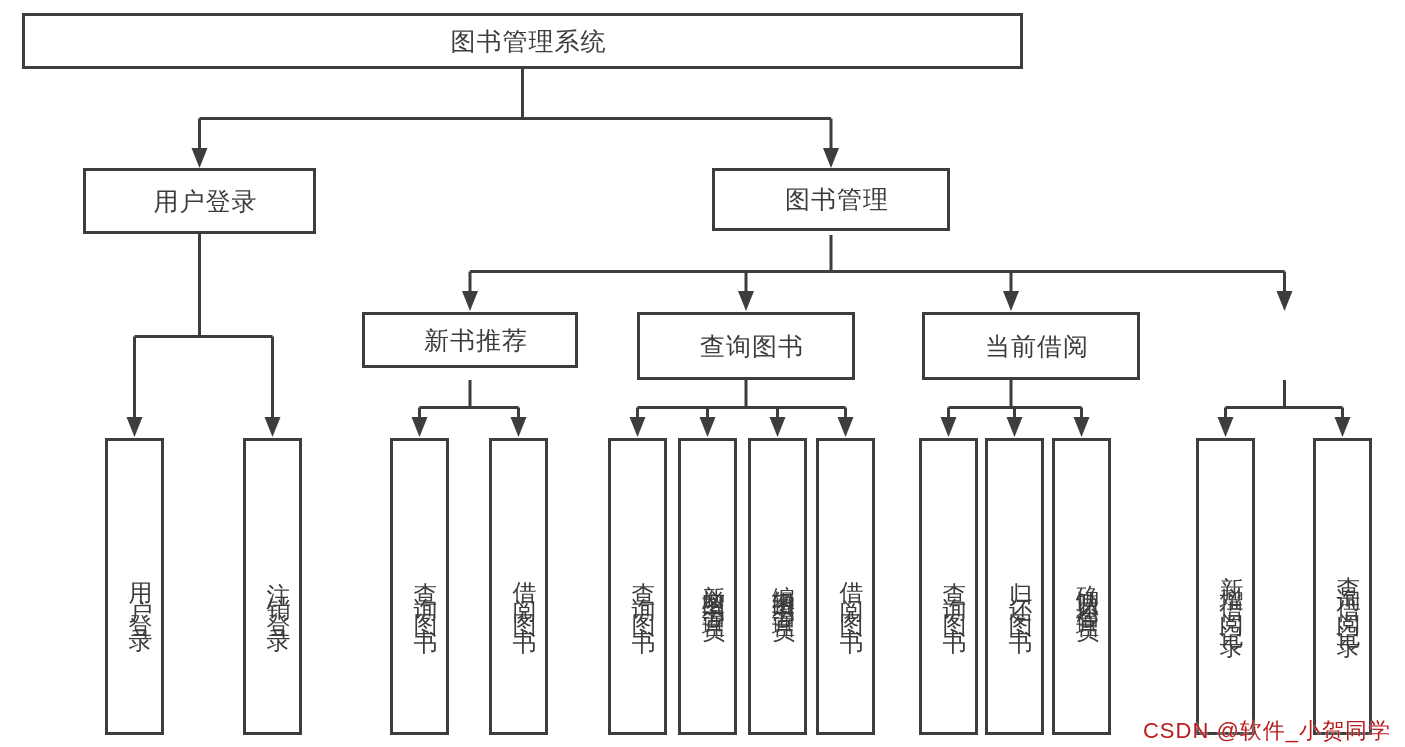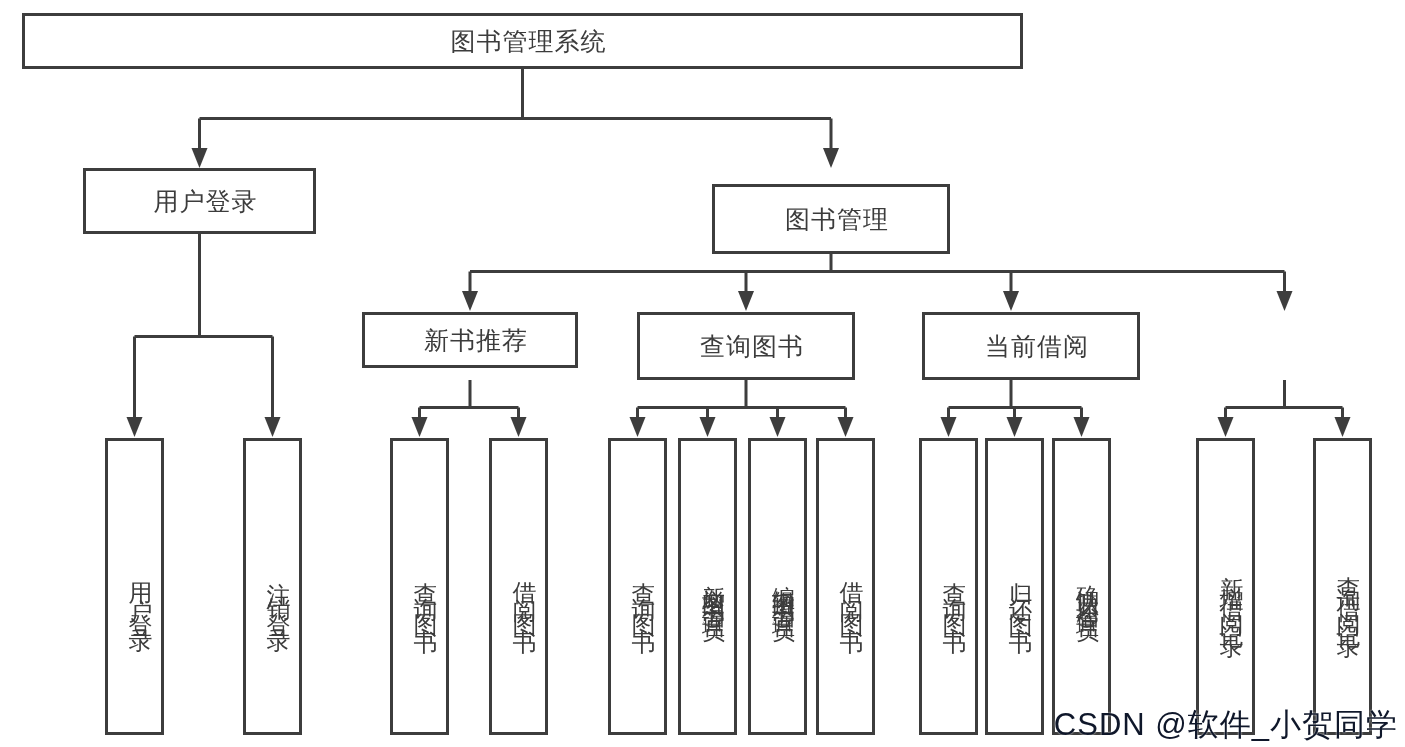--- a/index.html
+++ b/index.html
@@ -34,24 +34,24 @@
     writing-mode: vertical-rl;
     text-orientation: mixed;
     font-size: 24px;
     line-height: 1;
   }
   .ls4 { letter-spacing: 16px; text-indent: 16px; }
   .ls6 { letter-spacing: 12px; text-indent: 12px; }
   .ls9 { letter-spacing: 5px; font-size: 23px; text-indent: 5px; }
   .watermark {
     position: absolute;
-    right: 7px;
+    right: 14px;
     bottom: 1px;
-    font-size: 31px;
-    color: #0f172a;
+    font-size: 22px;
+    color: #b91c1c;
     letter-spacing: 1px;
     z-index: 5;
     text-shadow: 0 0 2px #ffffff;
     white-space: nowrap;
   }
   .cline { stroke: #3d3d3d; stroke-width: 3; fill: none; }
   .chead { fill: #3d3d3d; stroke: none; }
 </style>
 </head>
 <body>
@@ -90,21 +90,21 @@
     <polygon class="chead" points="1073.5,417 1089.5,417 1081.5,437"></polygon>
 
     <path class="cline" d="M1284.5 380 V407.5 M1225.5 407.5 H1342.5 M1225.5 407.5 V419 M1342.5 407.5 V419"></path>
     <polygon class="chead" points="1217.5,417 1233.5,417 1225.5,437"></polygon>
     <polygon class="chead" points="1334.5,417 1350.5,417 1342.5,437"></polygon>
   </svg>
 
   <div class="box h-label" style="left:22px; top:13px; width:1001px; height:56px;">图书管理系统</div>
 
   <div class="box h-label" style="left:83px; top:168px; width:233px; height:66px;">用户登录</div>
-  <div class="box h-label" style="left:712px; top:184px; width:238px; height:70px;">图书管理</div>
+  <div class="box h-label" style="left:712px; top:168px; width:238px; height:63px;">图书管理</div>
 
   <div class="box h-label" style="left:362px; top:312px; width:216px; height:56px;">新书推荐</div>
   <div class="box h-label" style="left:637px; top:312px; width:218px; height:68px;">查询图书</div>
   <div class="box h-label" style="left:902px; top:312px; width:218px; height:68px;margin-left:20px;">当前借阅</div>
 
   <div class="box leaf ls4" style="left:105px; top:438px; width:59px; height:297px;">用户登录</div>
   <div class="box leaf ls4" style="left:243px; top:438px; width:59px; height:297px;">注销登录</div>
 
   <div class="box leaf ls4" style="left:390px; top:438px; width:59px; height:297px;">查询图书</div>
   <div class="box leaf ls4" style="left:489px; top:438px; width:59px; height:297px;">借阅图书</div>

